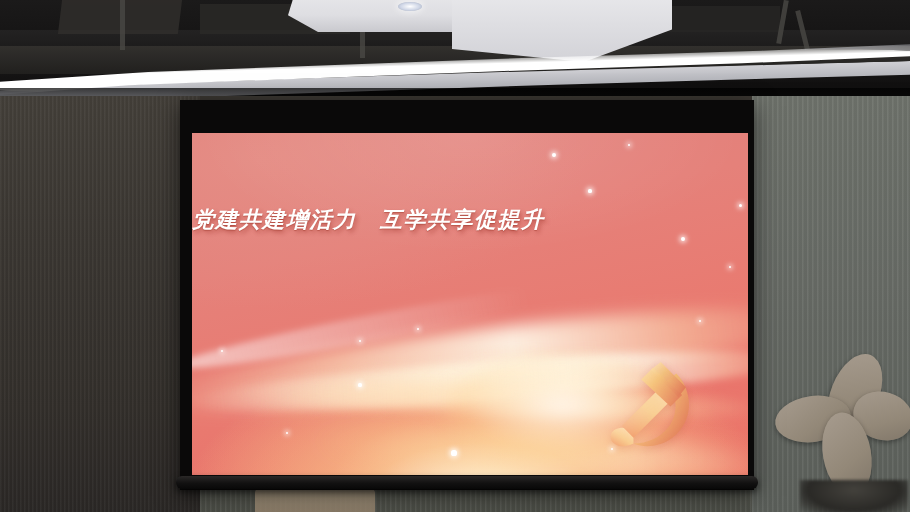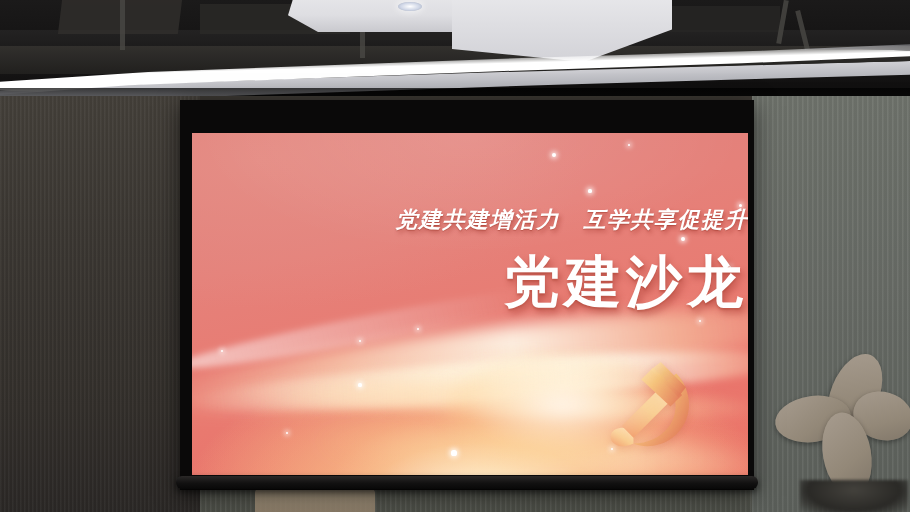--- a/index.html
+++ b/index.html
@@ -232,21 +232,21 @@
   .emblem {
     position:absolute; left:400px; top:225px; width:118px; height:105px;
     pointer-events:none;
     opacity:.93;
     filter:drop-shadow(0 2px 4px rgba(180,60,40,.30));
   }
 
   
   .slide-text {
     position:absolute; left:0; top:0; width:556px; height:282px;
-    text-align:right; pointer-events:none;
+    text-align:left; pointer-events:none;
   }
   .subtitle {
     position:absolute; left:0; top:72px; width:556px;
     font-size:22px; font-weight:bold; font-style:italic;
     color:#ffffff; letter-spacing:1.5px;
     text-shadow:2px 3px 4px rgba(150,40,30,.45), 0 1px 1px rgba(160,60,45,.5);
     white-space:nowrap;
   }
   .main-title {
     position:absolute; left:0; top:112px; width:556px;
@@ -356,19 +356,18 @@
         <div class="spark" style="left: 224.8px; top: 194.8px; width: 2.4px; height: 2.4px;"></div>
         <div class="spark" style="left: 93.6px; top: 298.6px; width: 2.8px; height: 2.8px;"></div>
         <div class="spark" style="left: 259.4px; top: 317.4px; width: 5.2px; height: 5.2px;"></div>
         <div class="spark" style="left: 166.9px; top: 206.9px; width: 2.2px; height: 2.2px;"></div>
         <div class="spark" style="left: 506.7px; top: 186.7px; width: 2.6px; height: 2.6px;"></div>
         <div class="spark" style="left: 418.8px; top: 314.8px; width: 2.4px; height: 2.4px;"></div>
       </div>
 
     <div class="slide-text">
       <div class="subtitle">党建共建增活力　互学共享促提升</div>
-      <div class="main-title">党建沙龙</div>
     </div>
   </div>
 
   <div class="screen-bottom-bar"></div>
 
 </div>
 
 </body></html>

